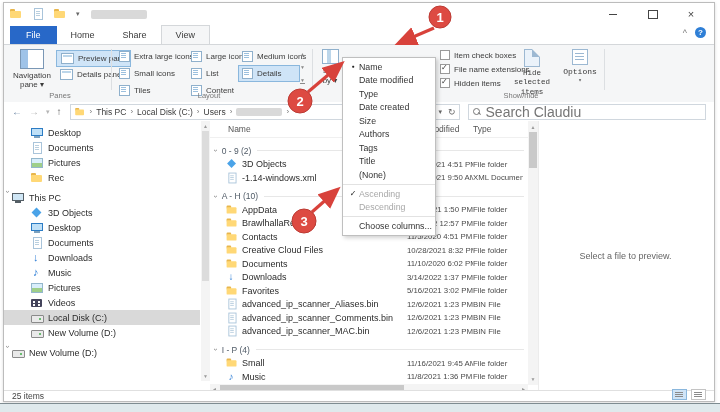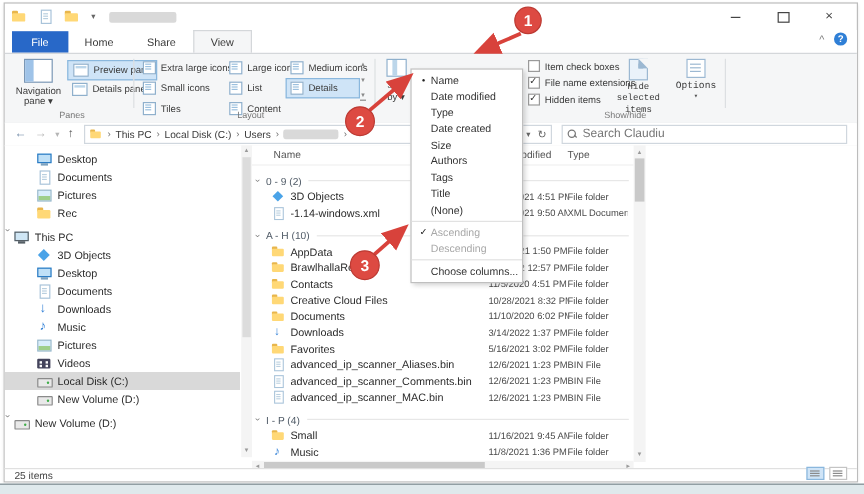--- a/index.html
+++ b/index.html
@@ -60,21 +60,21 @@
 
   
   .addrrow{position:absolute;left:0;top:99px;right:0;height:19px;background:#fff;display:flex;align-items:center;border-bottom:1px solid #e6e6e6;}
   .navarrows{display:flex;align-items:center;gap:7px;padding:0 8px;color:#6b86a4;font-size:10px;}
   .navarrows .dis{color:#b5b5b5;}
   .crumbbox{height:14px;border:1px solid #d0d7de;background:#fff;display:flex;align-items:center;flex:none;width:382px;padding:0 3px;font-size:8.5px;color:#3b3b3b;gap:4px;}
   .crumb-sep{color:#777;font-size:8px;}
   .crumb-redacted{width:46px;height:8px;}
   .crumb-right{margin-left:auto;display:flex;align-items:center;gap:6px;color:#666;}
   .searchbox{height:14px;border:1px solid #d0d7de;background:#fff;display:flex;align-items:center;margin-left:8px;flex:1;margin-right:8px;padding:0 4px;gap:4px;}
-  .searchbox input{border:none;outline:none;font-size:10px;color:#555;font-family:"Liberation Sans",sans-serif;width:100%;background:transparent;}
+  .searchbox input{border:none;outline:none;font-size:14px;color:#555;font-family:"Liberation Sans",sans-serif;width:100%;background:transparent;}
   .mag{width:7px;height:7px;position:relative;flex:none;}
   .mag::before{content:'';position:absolute;left:0;top:0;width:5px;height:5px;border:1px solid #777;border-radius:50%;}
   .mag::after{content:'';position:absolute;left:5px;top:5px;width:3px;height:1px;background:#777;transform:rotate(45deg);}
 
   
   .ic{width:12px;height:12px;position:relative;display:inline-block;flex:none;margin-right:5px;}
   .ic-folder::before{content:'';position:absolute;left:0;top:1px;width:5px;height:3px;background:#e8b64c;border-radius:1px 1px 0 0;}
   .ic-folder::after{content:'';position:absolute;left:0;top:3px;width:11px;height:7px;background:#ffd876;border-radius:1px;}
   .ic-doc::before{content:'';position:absolute;left:2px;top:0;width:7px;height:10px;background:#fff;border:1px solid #a9c4da;}
   .ic-doc::after{content:'';position:absolute;left:4px;top:3px;width:4px;height:1px;background:#b9cfdf;box-shadow:0 2px 0 #b9cfdf,0 4px 0 #b9cfdf;}
@@ -595,20 +595,23 @@
       <span style="position:absolute;top:3px;left:0;right:0;">▲</span>
       <span class="thumb"></span>
       <span style="position:absolute;bottom:3px;left:0;right:0;">▼</span>
     </div>
     <div class="fl-hscroll">
       <span class="hs-left">◄</span>
       <span class="thumb"></span>
       <span class="hs-right">►</span>
     </div>
 
+    <div class="previewpane">
+      <span>Select a file to preview.</span>
+    </div>
   </div>
 
   <div class="statusbar">
     <span>25 items</span>
     <span class="viewtoggles">
       <span class="vt selected"></span>
       <span class="vt"></span>
     </span>
   </div>
 

